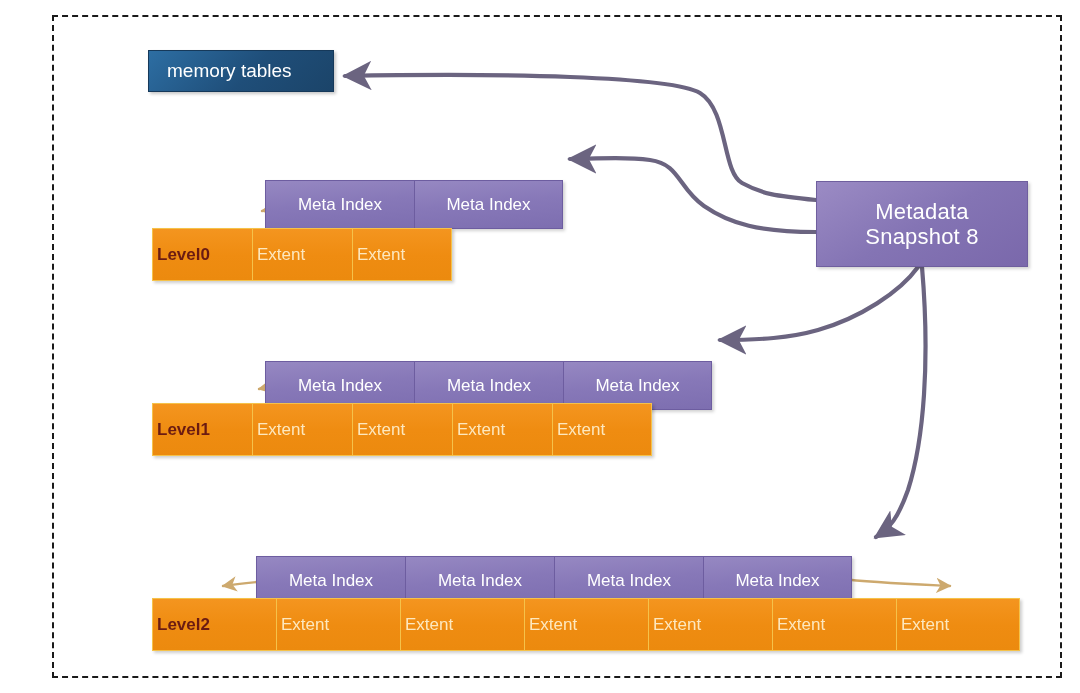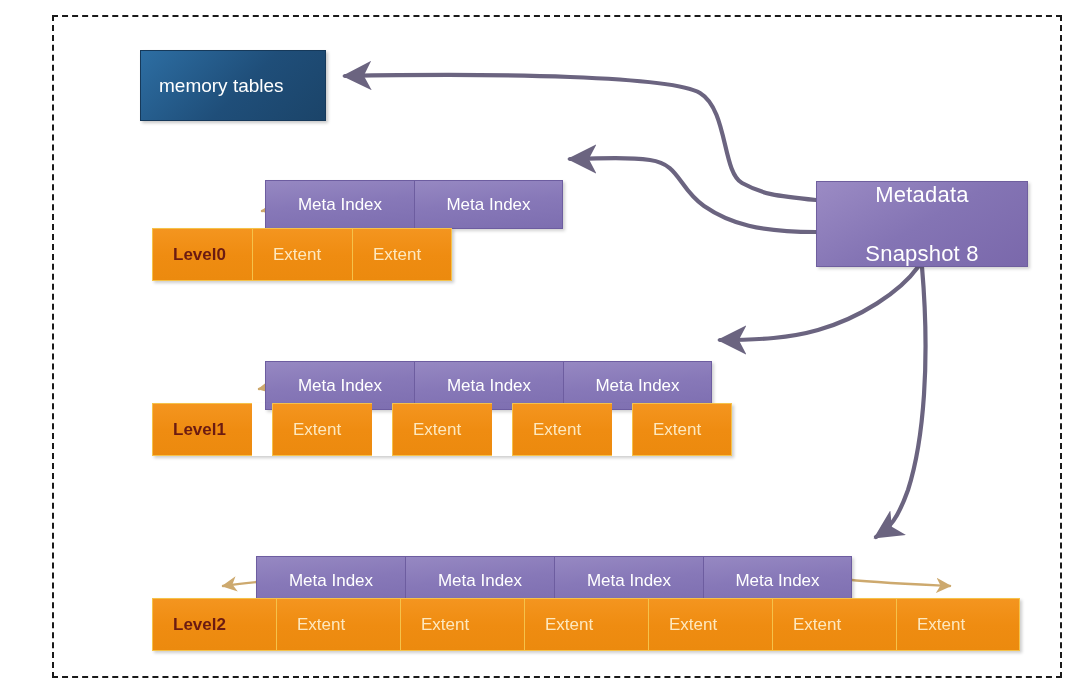--- a/index.html
+++ b/index.html
@@ -34,21 +34,21 @@
     top: 0;
     width: 1080px;
     height: 693px;
     pointer-events: none;
   }
   .node {
     position: absolute;
     box-sizing: border-box;
     display: flex;
     align-items: center;
-    justify-content: space-between;
+    justify-content: center;
     text-align: center;
     color: #ffffff;
     white-space: nowrap;
     line-height: 1.15;
   }
   
   .memtable {
     background: linear-gradient(135deg, #2d6ea3 0%, #1f4e79 55%, #1b4469 100%);
     border: 1px solid #16395a;
     box-shadow: 2px 2px 3px rgba(0,0,0,0.22);
@@ -90,21 +90,21 @@
   .levelrow {
     position: absolute;
     display: flex;
     box-shadow: 2px 2px 3px rgba(0,0,0,0.2);
   }
   .levelcell {
     box-sizing: border-box;
     display: flex;
     align-items: center;
     justify-content: flex-start;
-    padding-left: 20px;
+    padding-left: 4px;
     font-size: 17px;
     background: linear-gradient(180deg, #f4951f 0%, #ef8c11 52%, #ec8a0e 100%);
     border: 1px solid #f5c24a;
     border-right-width: 0;
     white-space: nowrap;
     color: #fde8bf;
   }
   .levelcell:last-child { border-right-width: 1px; }
   .levelcell.head {
     color: #6b1b12;
@@ -158,21 +158,21 @@
       <path d="M 329 562 C 331 574 333 578 336 586" marker-end="url(#arrTan)"></path>
       <path d="M 478 562 C 468 574 464 578 461 586" marker-end="url(#arrTan)"></path>
       <path d="M 478 562 C 500 580 540 578 578 586" marker-end="url(#arrTan)"></path>
       <path d="M 628 562 C 610 576 588 578 566 586" marker-end="url(#arrTan)"></path>
       <path d="M 628 562 C 648 578 672 580 700 586" marker-end="url(#arrTan)"></path>
       <path d="M 778 562 C 762 576 740 578 712 586" marker-end="url(#arrTan)"></path>
       <path d="M 778 562 C 808 580 868 582 950 586" marker-end="url(#arrTan)"></path>
     </g>
   </svg>
 
-  <div class="node memtable" style="left:140px; top:50px; width:186px; height:71px;">
+  <div class="node memtable" style="left:148px; top:50px; width:186px; height:42px;">
     <span>memory tables</span>
   </div>
 
   <div class="node snapshot" style="left:816px; top:181px; width:212px; height:86px;">
     <span>Metadata</span>
     <span>Snapshot 8</span>
   </div>
 
   <div class="metarow" style="left:265px; top:136px;">
     <div class="metacell" style="width:149px; height:49px;">Meta Index</div>
@@ -184,21 +184,21 @@
     <div class="levelcell" style="width:100px; height:53px;">Extent</div>
     <div class="levelcell" style="width:100px; height:53px;">Extent</div>
   </div>
 
   <div class="metarow" style="left:265px; top:317px;">
     <div class="metacell" style="width:149px; height:49px;">Meta Index</div>
     <div class="metacell" style="width:149px; height:49px;">Meta Index</div>
     <div class="metacell" style="width:149px; height:49px;">Meta Index</div>
   </div>
 
-  <div class="levelrow" style="left:152px; top:403px;gap:20px;">
+  <div class="levelrow" style="left:152px; top:403px;">
     <div class="levelcell head" style="width:100px; height:53px;">Level1</div>
     <div class="levelcell" style="width:100px; height:53px;">Extent</div>
     <div class="levelcell" style="width:100px; height:53px;">Extent</div>
     <div class="levelcell" style="width:100px; height:53px;">Extent</div>
     <div class="levelcell" style="width:100px; height:53px;">Extent</div>
   </div>
 
   <div class="metarow" style="left:256px; top:512px;">
     <div class="metacell" style="width:149px; height:49px;">Meta Index</div>
     <div class="metacell" style="width:149px; height:49px;">Meta Index</div>

